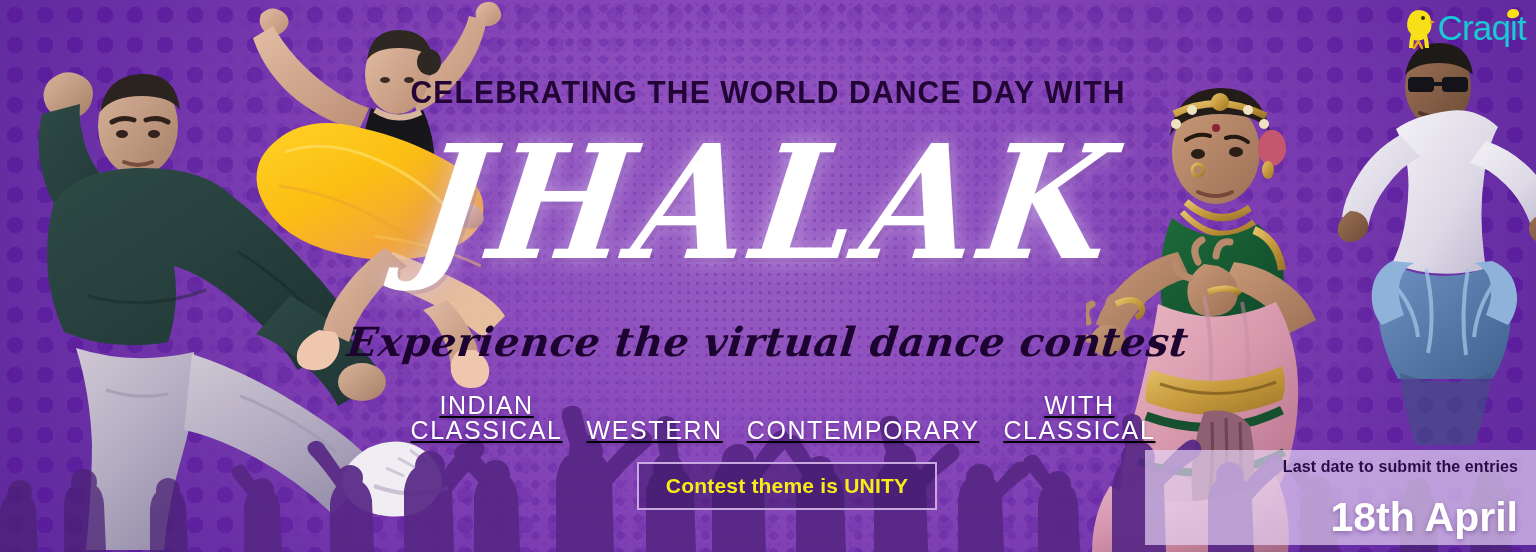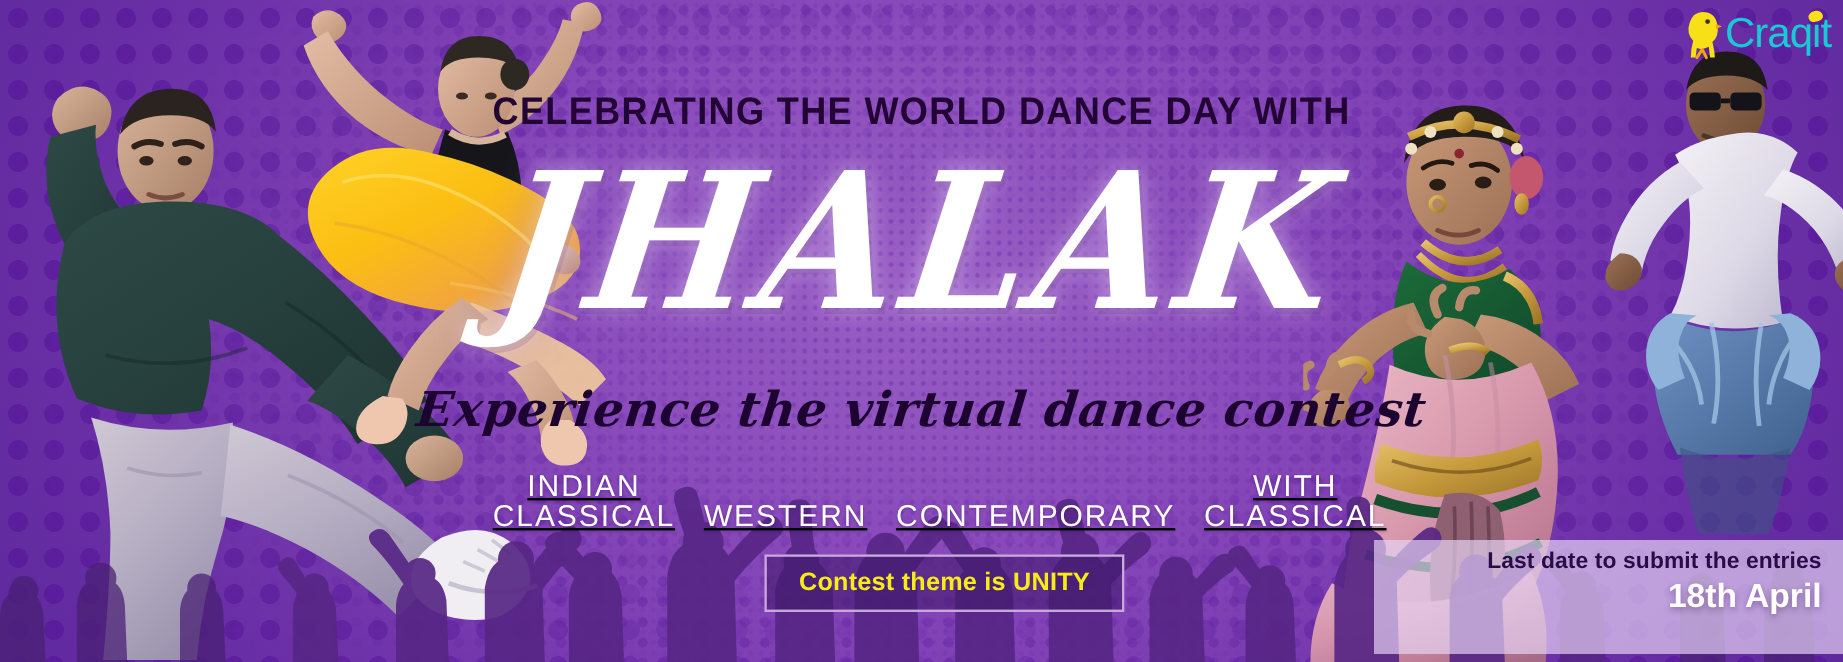--- a/index.html
+++ b/index.html
@@ -145,30 +145,30 @@
   #date-panel {
     position:absolute; left:1145px; top:450px;
     width:391px; height:95px;
     background:rgba(231,214,246,0.68);
     padding:8px 18px 0 0;
     text-align:right;
     pointer-events:auto;
   }
   #date-label {
     color:#2a0a47;
-    font-size:19px; font-weight:bold;
+    font-size:16px; font-weight:bold;
     letter-spacing:0.1px;
     line-height:1.1;
     white-space:nowrap;
   }
   #date-value {
     color:#ffffff;
-    font-size:28px; font-weight:bold;
+    font-size:41px; font-weight:bold;
     line-height:1.15;
-    margin-top:2px;
+    margin-top:18px;
     text-shadow:0 2px 5px rgba(60,15,100,0.38);
     white-space:nowrap;
     padding-left:31px;
   }
 
   
   #logo {
     position:absolute; right:10px; top:6px;
     display:flex; align-items:center; gap:2px;
     pointer-events:auto;

